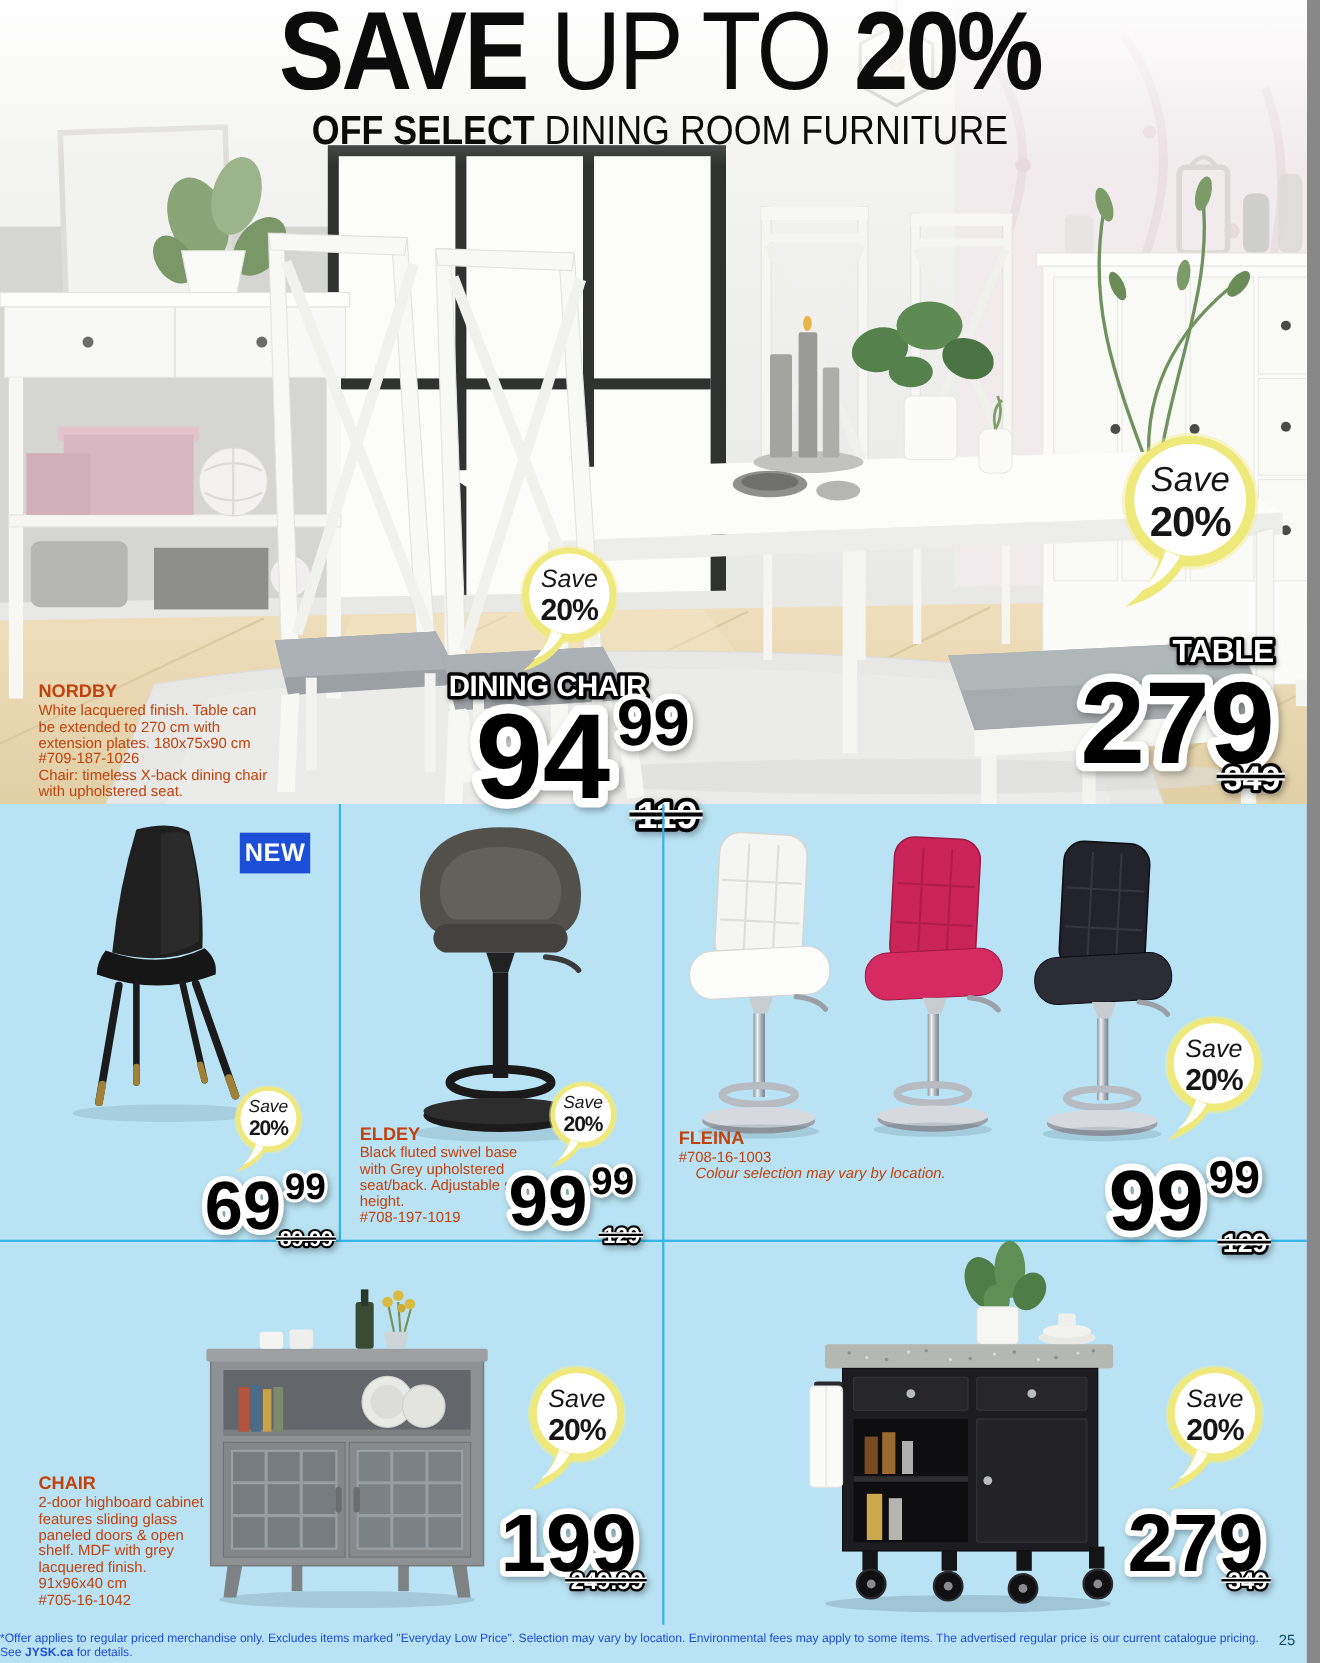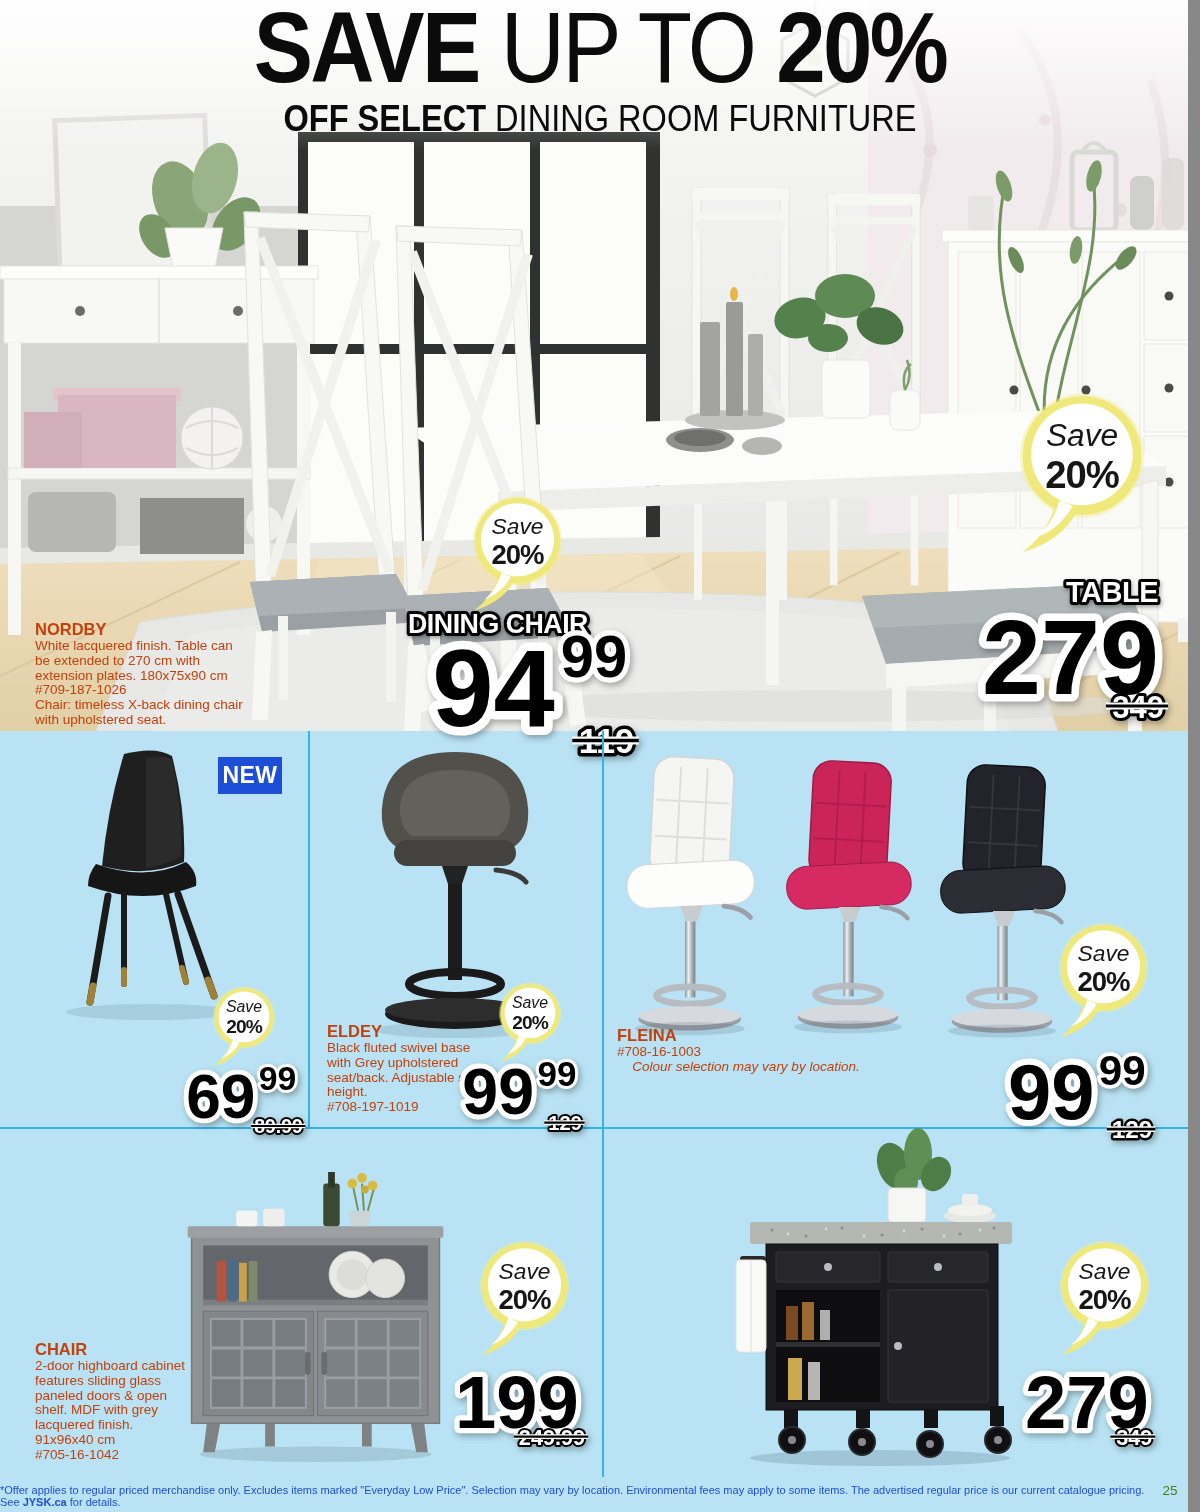--- a/index.html
+++ b/index.html
@@ -49,21 +49,21 @@
   .badge{background:#1d4ed8;color:#fff;font-weight:bold;font-size:23px;
          width:64px;height:37px;line-height:37px;text-align:center;letter-spacing:.5px;}
 
   
   .divider{position:absolute;background:#31b4e6;}
   .v{width:2px;} .h{height:2px;}
 
   
   .footer{left:0;top:1484px;width:1145px;font-size:11px;color:#1d4ed8;}
   .footer b{font-weight:bold;}
-  .pageno{left:1148px;top:1483px;width:44px;text-align:center;font-size:13.5px;color:#4d7c0f;}
+  .pageno{left:1148px;top:1483px;width:44px;text-align:center;font-size:13.5px;color:#0c4a6e;}
 </style>
 </head>
 <body>
 
 <div id="page">
 
   <svg class="abs" style="left:0;top:0" width="1200" height="731" viewBox="0 0 1200 731">
     <defs>
       <linearGradient id="wallG" x1="0" y1="0" x2="0" y2="1">
         <stop offset="0" stop-color="#f7f7f5"></stop>

